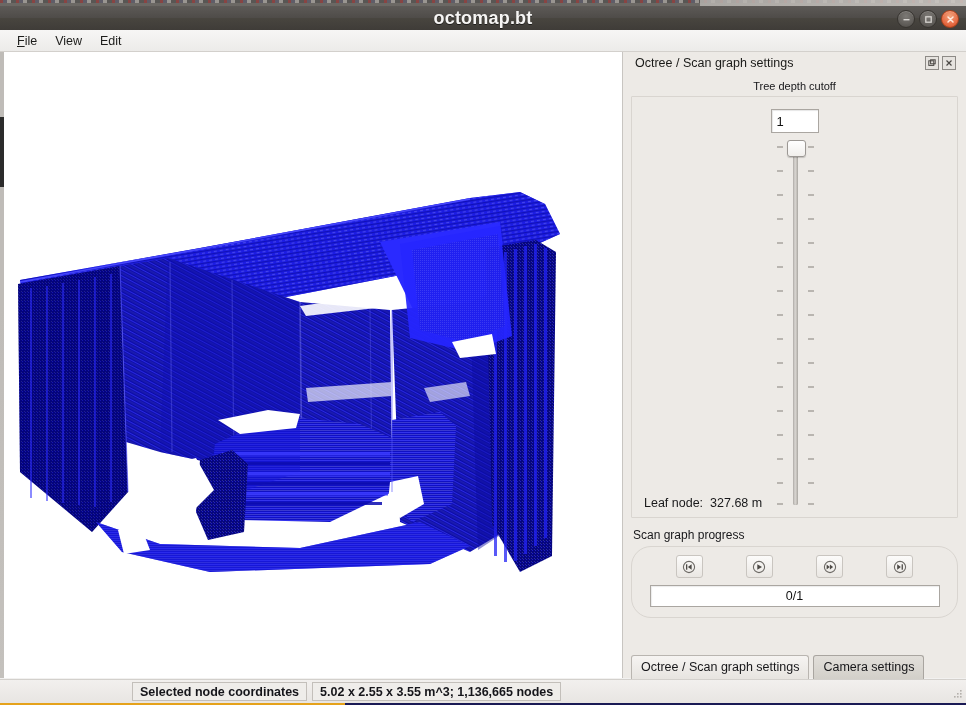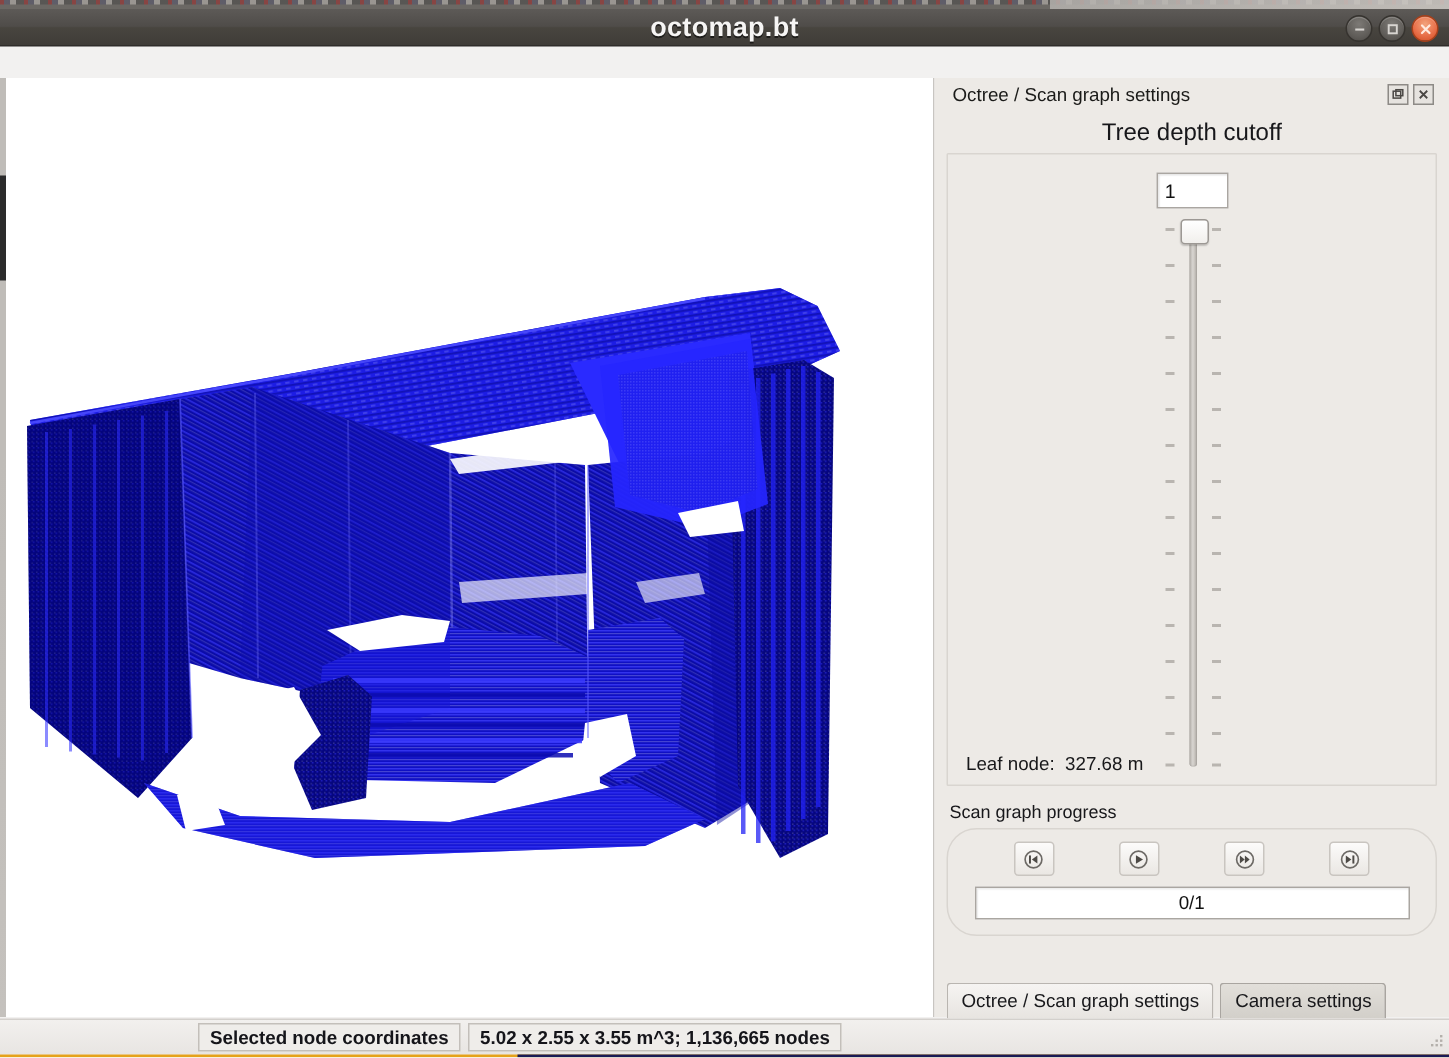--- a/index.html
+++ b/index.html
@@ -113,21 +113,21 @@
   }
   .dock-title { font-size: 12.5px; color: #1a1a18; }
   .dock-header-btns { display: flex; gap: 3px; }
   .dockbtn {
     width: 12px; height: 12px; border: 1px solid #8d8a86;
     background: #e6e3df; cursor: pointer;
     display: flex; align-items: center; justify-content: center;
   }
 
   .section-title {
-    text-align: center; font-size: 16px; color: #17171a;
+    text-align: center; font-size: 11px; color: #17171a;
     margin: 6px 0 4px 0;
   }
   .groupbox {
     border: 1px solid #d9d5d0;
     background: #edeae6;
     border-radius: 1px;
     box-sizing: border-box;
   }
   .depth-group { height: 422px; position: relative; }
 
@@ -294,20 +294,25 @@
         </svg>
       </div>
       <div class="winbtn close">
         <svg width="9" height="9" viewBox="0 0 9 9">
           <path d="M2 2 L7 7 M7 2 L2 7" stroke="#ffe9de" stroke-width="1.5" stroke-linecap="round"></path>
         </svg>
       </div>
     </div>
   </div>
 
+  <div class="menubar">
+    <div class="menuitem"><span class="acc">F</span><span>ile</span></div>
+    <div class="menuitem">View</div>
+    <div class="menuitem">Edit</div>
+  </div>
 
   <div class="viewport">
     <div class="vp-leftbar">
       <div class="thumb"></div>
     </div>
 
     <svg class="cloud" width="622" height="626" viewBox="0 0 622 626">
       <defs>
 
         <pattern id="stip" width="3" height="3" patternUnits="userSpaceOnUse">

